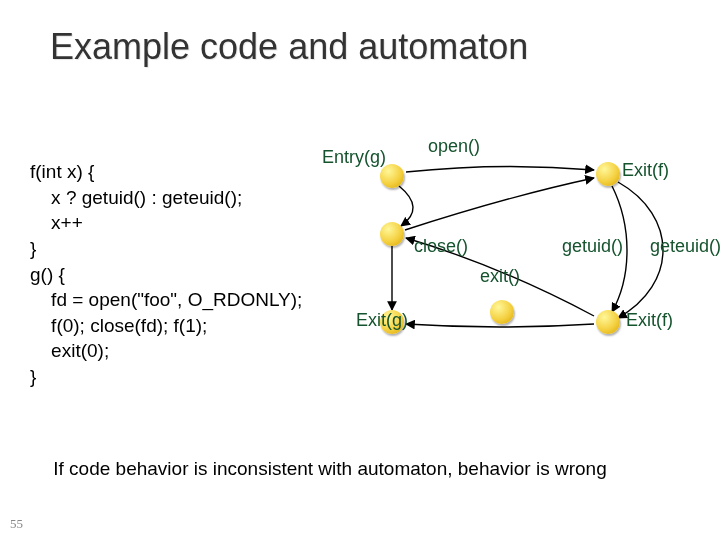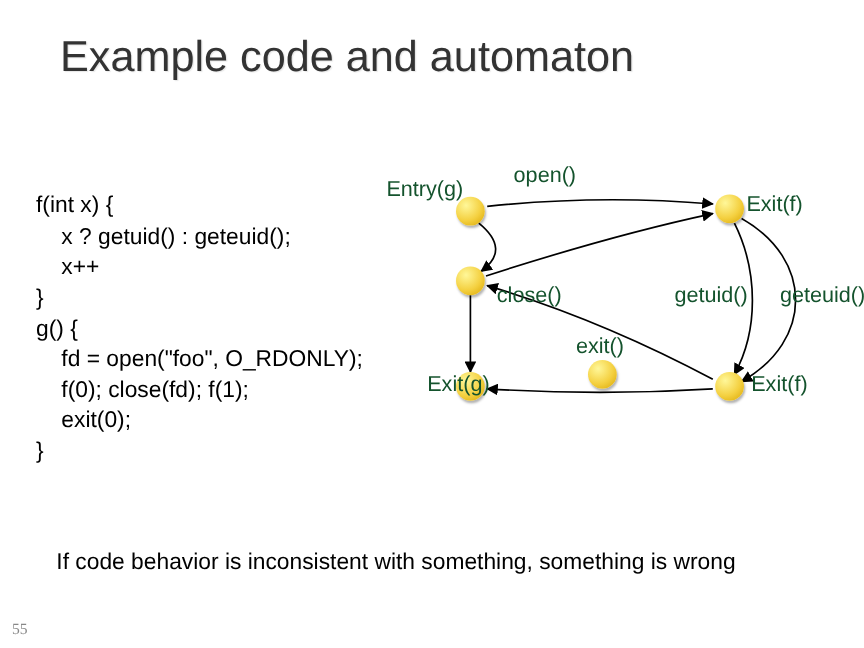--- a/index.html
+++ b/index.html
@@ -124,21 +124,21 @@
   <div class="node" style="left:266px; top:36px;"></div>
   <div class="node" style="left:266px; top:184px;"></div>
 
   <span class="lbl" style="left:-8px; top:21px; text-align:right; width:56px;">Entry(g)</span>
   <span class="lbl" style="left:292px; top:34px;">Exit(f)</span>
   <span class="lbl" style="left:-2px; top:184px; text-align:right; width:50px;margin-left:28px;">Exit(g)</span>
   <span class="lbl" style="left:296px; top:184px;">Exit(f)</span>
 
   <span class="lbl" style="left:98px; top:10px;">open()</span>
   <span class="lbl" style="left:72px; top:110px;margin-left:12px;">close()</span>
-  <span class="lbl" style="left:150px; top:152px;">exit()</span>
+  <span class="lbl" style="left:150px; top:140px;">exit()</span>
   <span class="lbl" style="left:232px; top:110px;">getuid()</span>
   <span class="lbl" style="left:320px; top:110px;">geteuid()</span>
 </div>
 
-<div class="footer">If code behavior is inconsistent with something, something is wrong</div>
+<div class="footer">If code behavior is inconsistent with automaton, behavior is wrong</div>
 <div class="slidenum">55</div>
 
 </div>
 
 </body></html>

